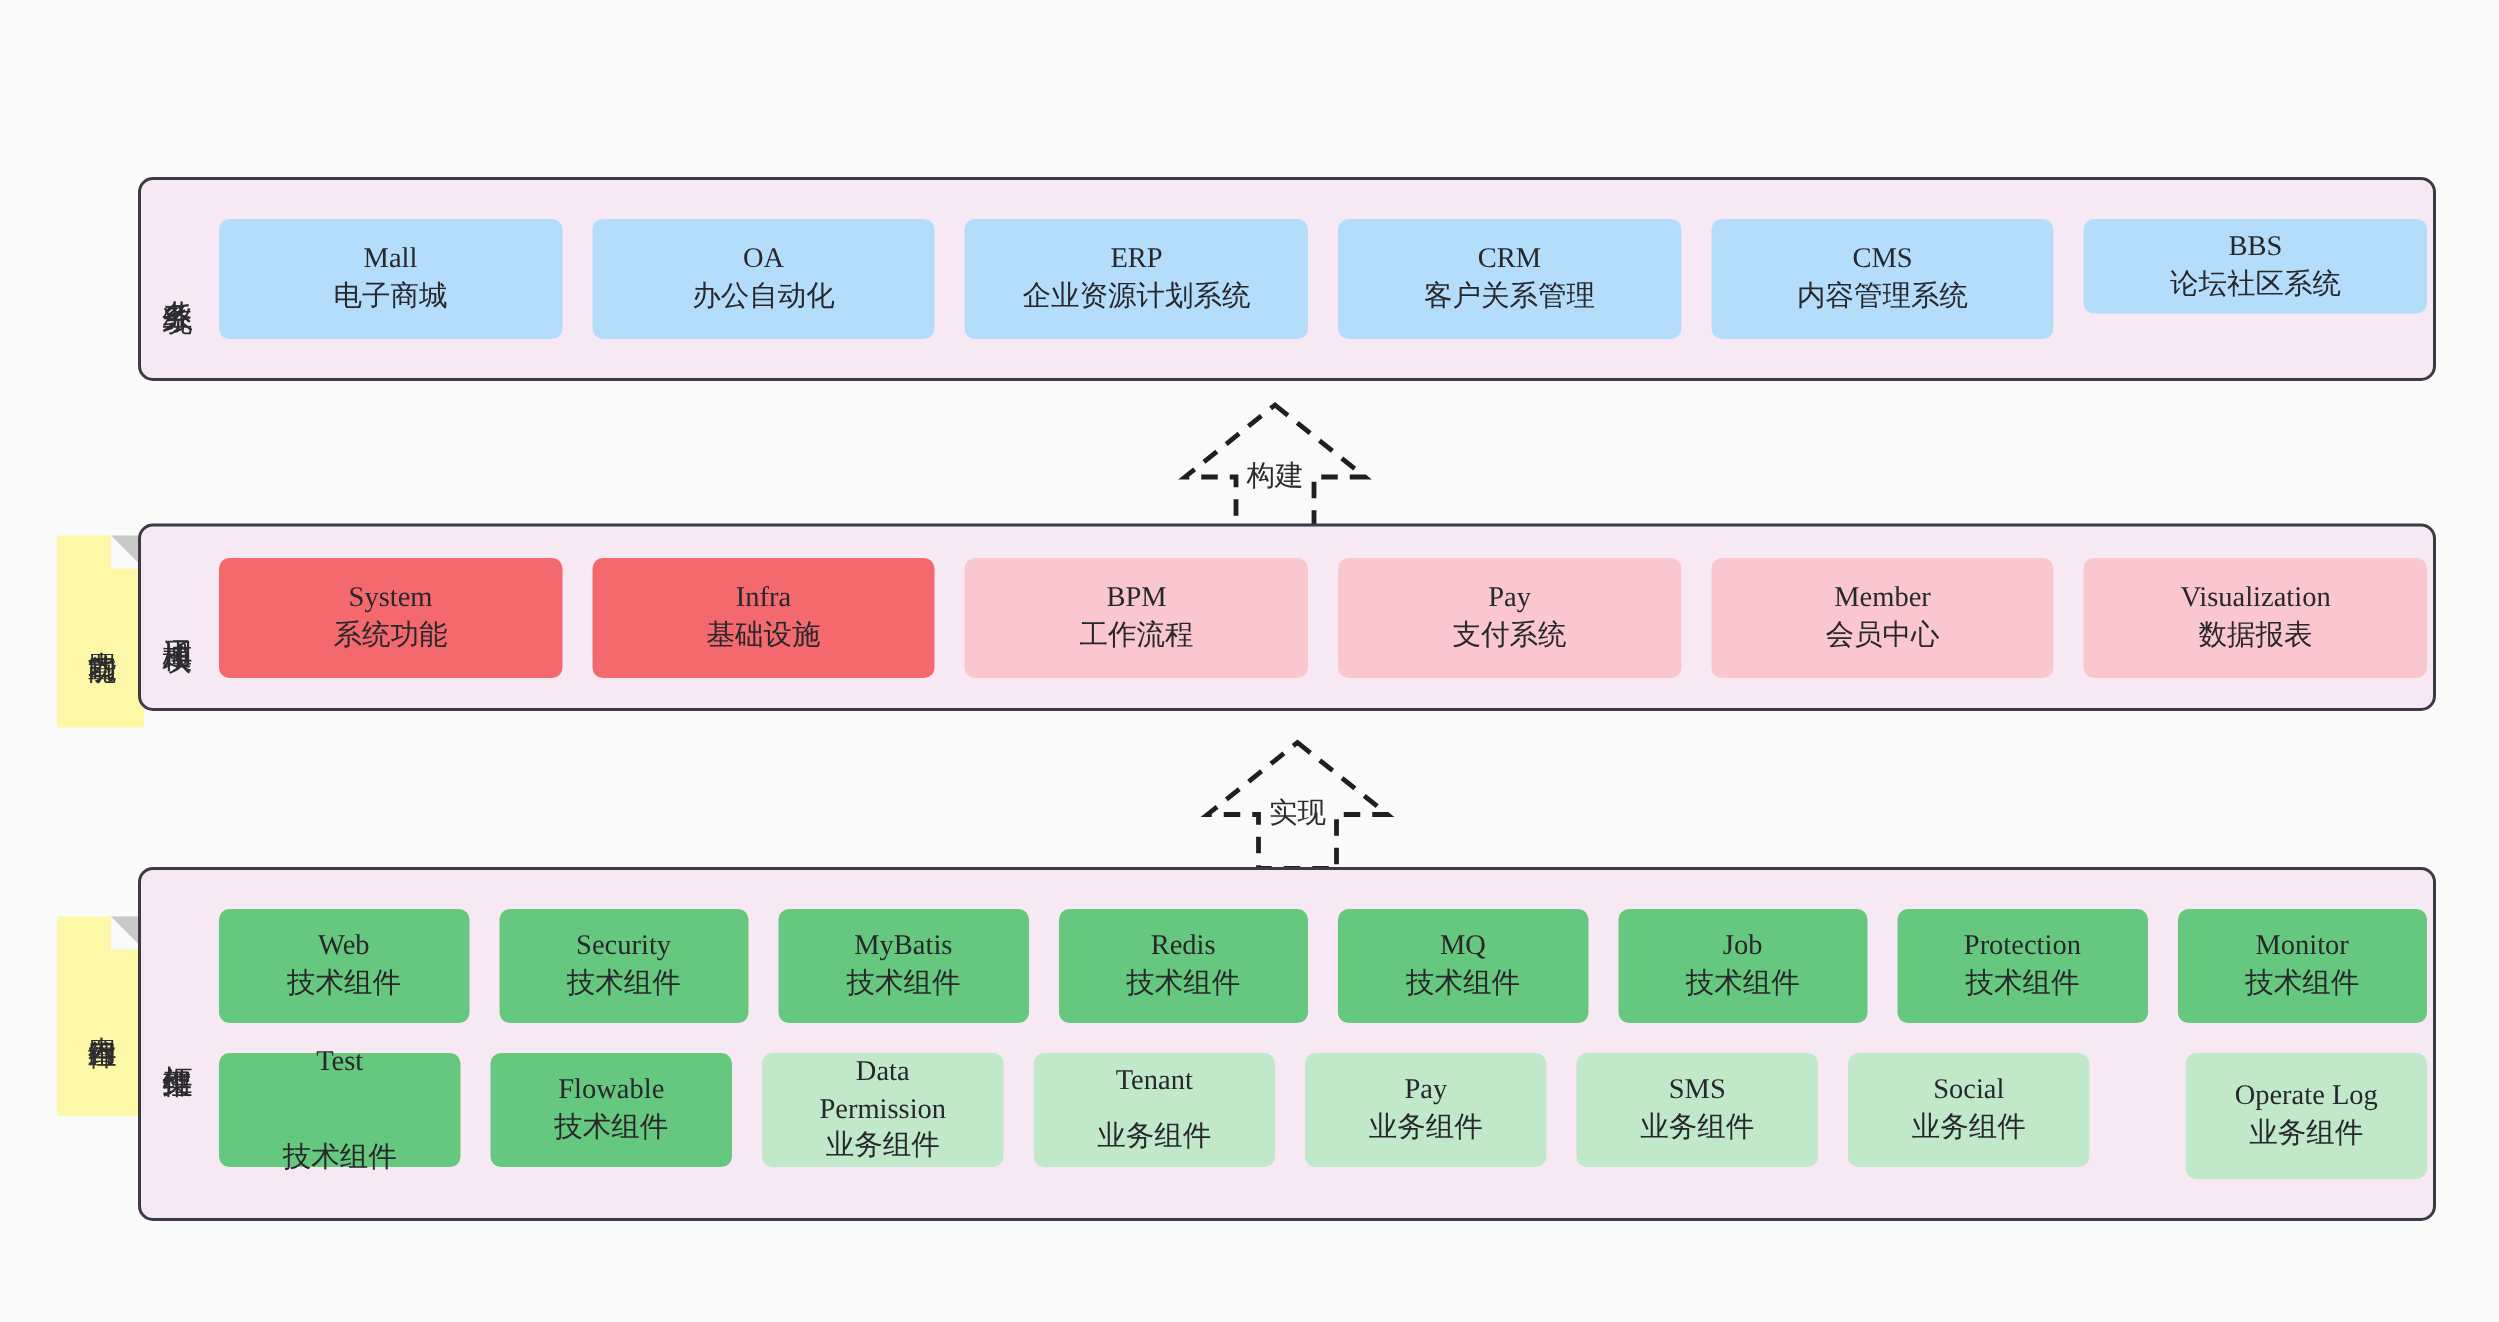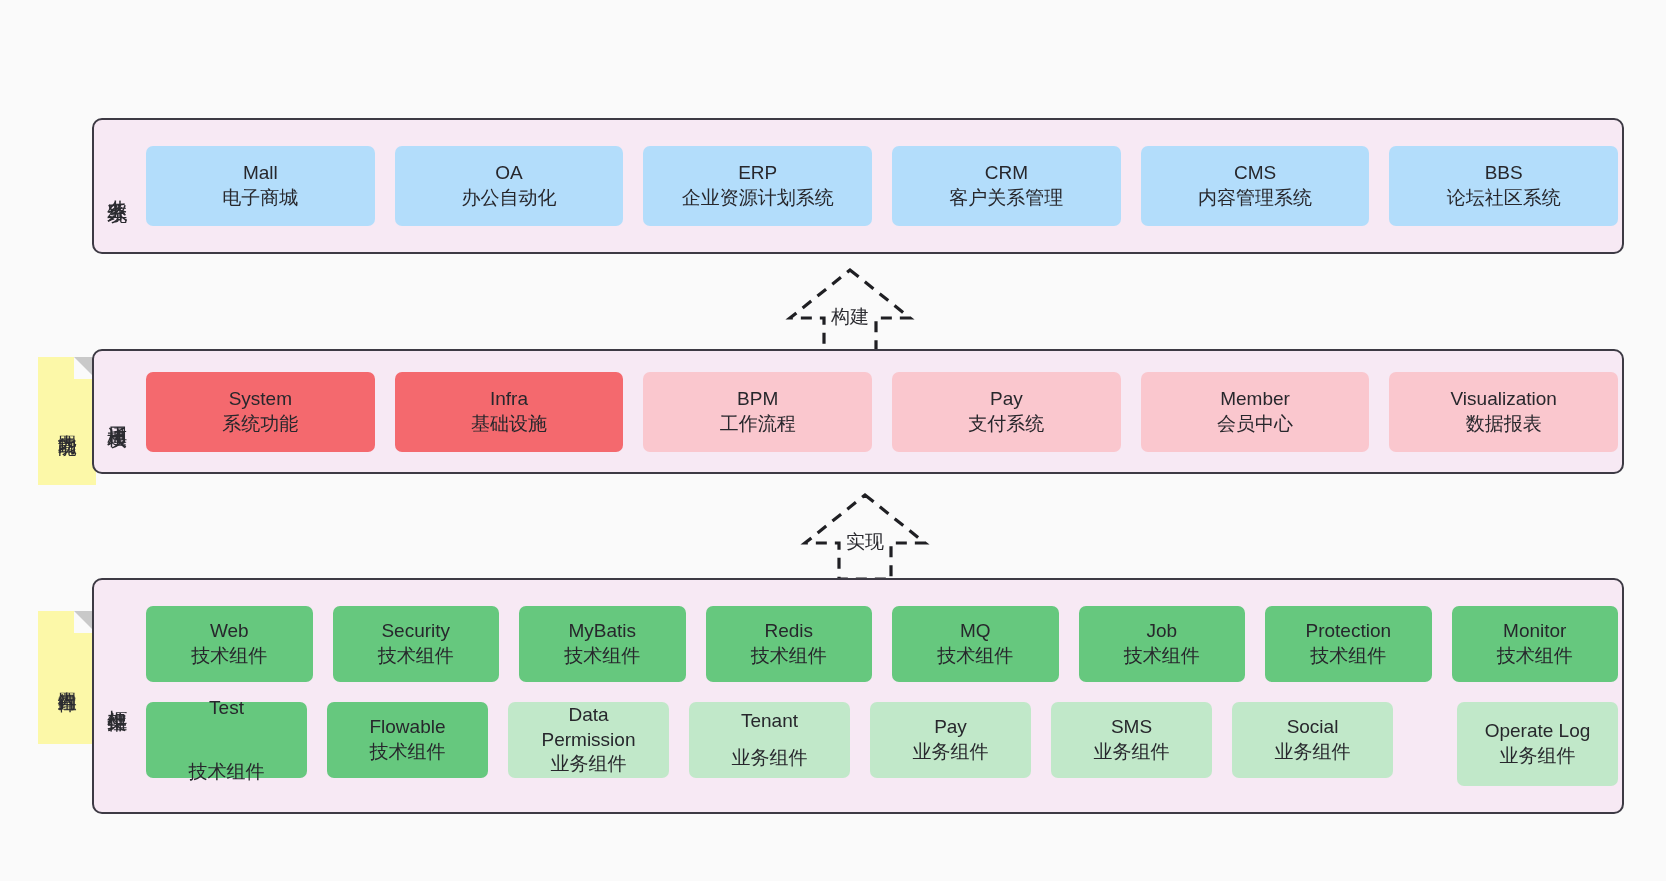--- a/index.html
+++ b/index.html
@@ -39,20 +39,21 @@
     text-orientation: upright;
     line-height: 1.18;
     user-select: none;
   }
   .layer-body {
     flex: 1 1 auto;
     display: flex;
     flex-direction: column;
     justify-content: center;
     padding: 0 4px 0 6px;
+    font-family: Liberation Serif, serif;
   }
   .row {
     display: flex;
     gap: 20px;
   }
   .row + .row { margin-top: 20px; }
 
   
   .card {
     flex: 1 1 0;
@@ -147,21 +148,21 @@
             <div class="t3">企业资源计划系统</div>
           </div>
           <div class="card c-blue" style="height: 80px;">
             <div class="t1">CRM</div>
             <div class="t3">客户关系管理</div>
           </div>
           <div class="card c-blue" style="height: 80px;">
             <div class="t1">CMS</div>
             <div class="t3">内容管理系统</div>
           </div>
-          <div class="card c-blue" style="height: 80px;">
+          <div class="card c-blue" style="height: 63px;">
             <div class="t1">BBS</div>
             <div class="t3">论坛社区系统</div>
           </div>
         </div>
     </div>
   </div>
 
   <div class="arrow-wrap" style="left:760px; top:262px;text-decoration:underline;">
     <svg width="180" height="96" viewBox="0 0 180 96" aria-hidden="true">
       <path d="M 90 8 L 150 56 L 116 56 L 116 92 L 64 92 L 64 56 L 30 56 Z" fill="#fafafa" stroke="#1f1f23" stroke-width="3.2" stroke-dasharray="11,8" stroke-linejoin="miter"></path>

